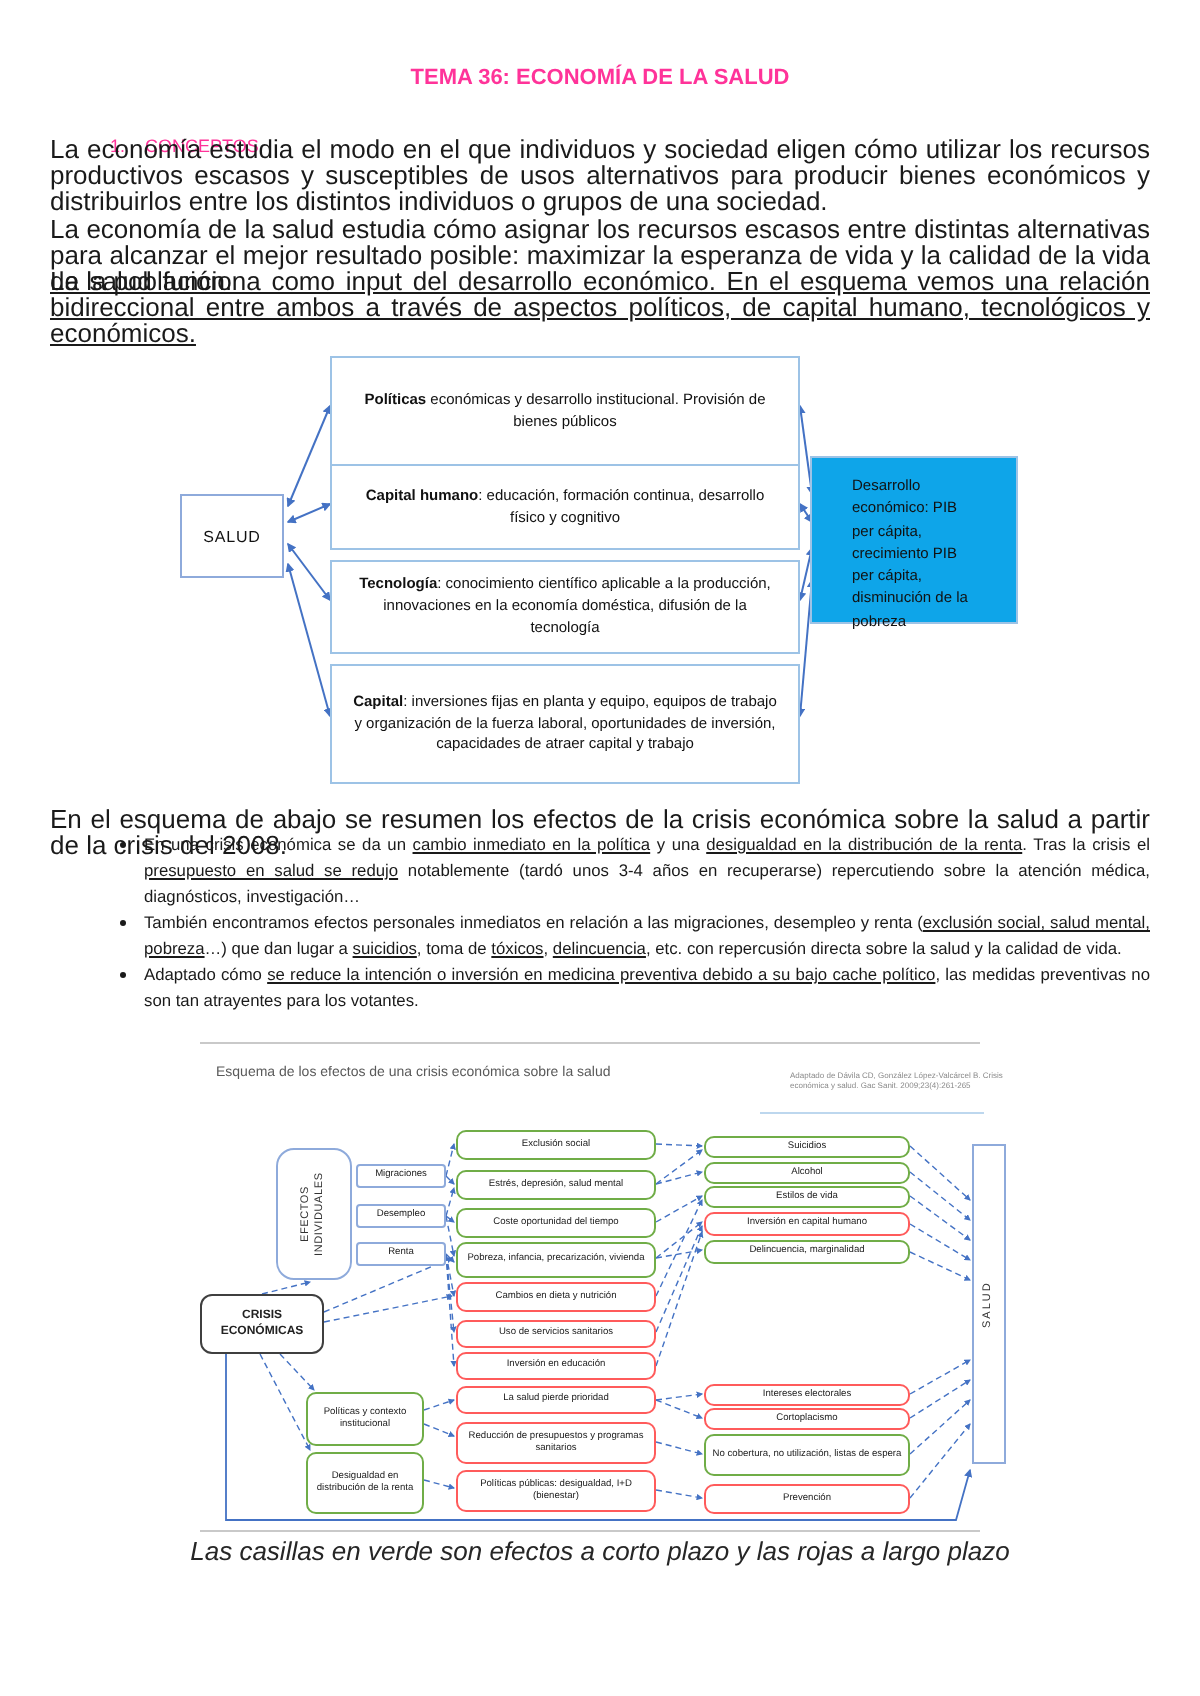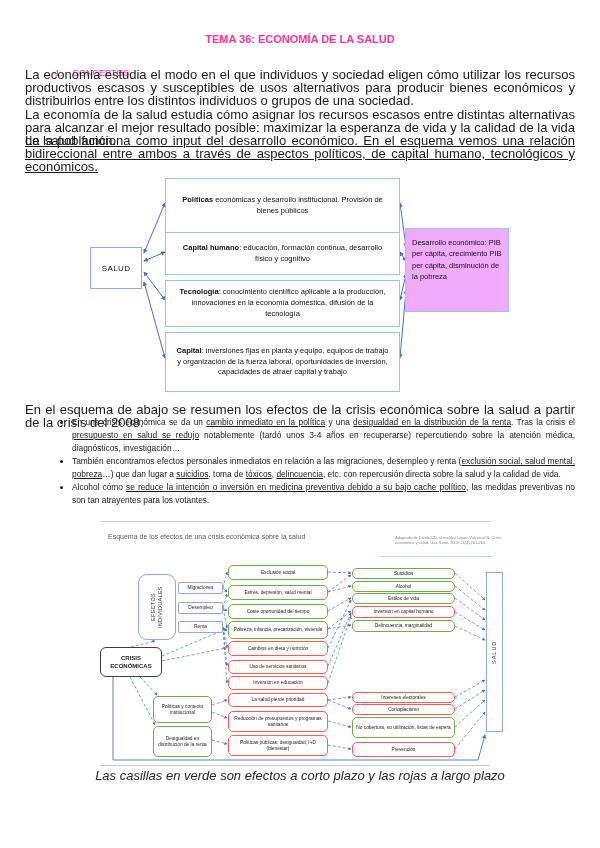--- a/index.html
+++ b/index.html
@@ -12,21 +12,21 @@
   .para{left:25px;width:550px;font-size:13px;line-height:13px;text-align:justify;}
   .u{text-decoration:underline;margin-top:20px;}
   ul.blist{margin:0;padding-left:47px;list-style:disc;}
   ul.blist li{font-size:8.4px;line-height:13px;text-align:justify;}
   
   .dbox{border:1px solid #9dc3e6;background:#fff;font-size:7.5px;line-height:1.45;
         display:flex;align-items:center;justify-content:center;text-align:center;padding:2px 10px;color:#111;}
   .dbox b{margin-right:0;}
   .saludbox{border:1px solid #8eaadb;background:#fff;display:flex;align-items:center;justify-content:center;
         font-size:8px;letter-spacing:.4px;color:#111;}
-  .desbox{border:1px solid #9dc3e6;background:#f0abfc;font-size:7.5px;line-height:1.5;padding:8px 6px;text-align:left;color:#111;}
+  .desbox{border:1px solid #9dc3e6;background:#0ea5e9;font-size:7.5px;line-height:1.5;padding:8px 20px;text-align:left;color:#111;}
   svg.overlay{position:absolute;left:0;top:0;pointer-events:none;}
   
   .figline{background:#c9c9c9;height:1px;}
   .figtitle{font-size:7px;color:#595959;}
   .figsrc{font-size:4px;line-height:5px;color:#8a8a8a;}
   .fbox{display:flex;align-items:center;justify-content:center;text-align:center;
         font-size:4.8px;line-height:1.25;background:#fff;color:#222;padding:1px 3px;box-sizing:border-box;}
   .gbox{border:1px solid #70ad47;border-radius:5px;}
   .rbox{border:1px solid #ff5b5b;border-radius:5px;}
   .lbox{border:1px solid #8eaadb;border-radius:2px;}
@@ -80,21 +80,21 @@
 <div class="abs dbox" style="left:165px;top:332px;width:235px;height:60px;">
   <div><b>Capital</b><span>: inversiones fijas en planta y equipo, equipos de trabajo y organización de la fuerza laboral, oportunidades de inversión, capacidades de atraer capital y trabajo</span></div>
 </div>
 <div class="abs desbox" style="left:405px;top:228px;width:104px;height:84px;">Desarrollo económico: PIB per cápita, crecimiento PIB per cápita, disminución de la pobreza</div>
 
 <div class="abs para" style="top:403px;">En el esquema de abajo se resumen los efectos de la crisis económica sobre la salud a partir de la crisis del 2008.</div>
 <div class="abs" style="left:25px;top:416px;width:550px;">
   <ul class="blist">
     <li><span>En una crisis económica se da un </span><span class="u">cambio inmediato en la política</span><span> y una </span><span class="u">desigualdad en la distribución de la renta</span><span>. Tras la crisis el </span><span class="u">presupuesto en salud se redujo</span><span> notablemente (tardó unos 3-4 años en recuperarse) repercutiendo sobre la atención médica, diagnósticos, investigación…</span></li>
     <li><span>También encontramos efectos personales inmediatos en relación a las migraciones, desempleo y renta (</span><span class="u">exclusión social, salud mental, pobreza</span><span>…) que dan lugar a </span><span class="u">suicidios</span><span>, toma de </span><span class="u">tóxicos</span><span>, </span><span class="u">delincuencia</span><span>, etc. con repercusión directa sobre la salud y la calidad de vida.</span></li>
-    <li><span>Alcohol cómo </span><span class="u">se reduce la intención o inversión en medicina preventiva debido a su bajo cache político</span><span>, las medidas preventivas no son tan atrayentes para los votantes.</span></li>
+    <li><span>Adaptado cómo </span><span class="u">se reduce la intención o inversión en medicina preventiva debido a su bajo cache político</span><span>, las medidas preventivas no son tan atrayentes para los votantes.</span></li>
   </ul>
 </div>
 
 <div class="abs figline" style="left:100px;top:521px;width:390px;"></div>
 <div class="abs figline" style="left:100px;top:765px;width:390px;"></div>
 <div class="abs figtitle" style="left:108px;top:533px;">Esquema de los efectos de una crisis económica sobre la salud</div>
 <div class="abs figsrc" style="left:395px;top:535px;width:110px;">
   <div>Adaptado de Dávila CD, González López-Valcárcel B. Crisis</div>
   <div>económica y salud. Gac Sanit. 2009;23(4):261-265</div>
 </div>

